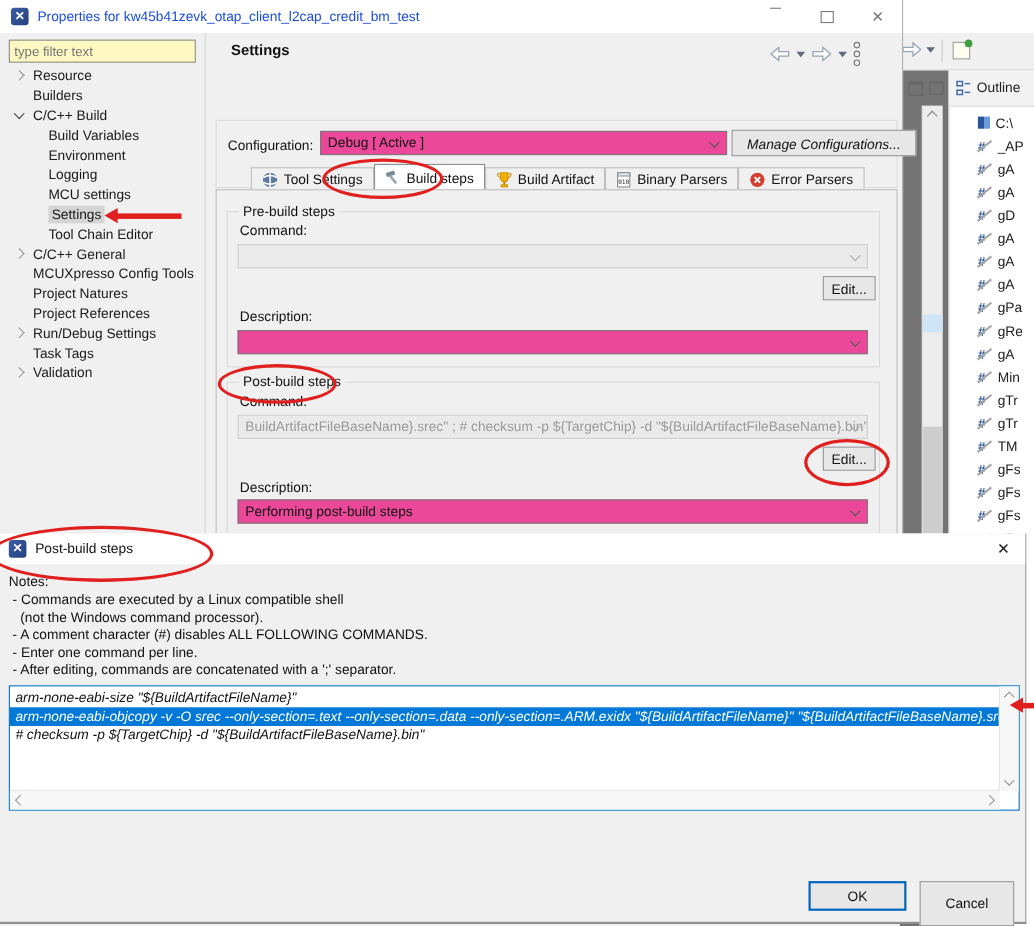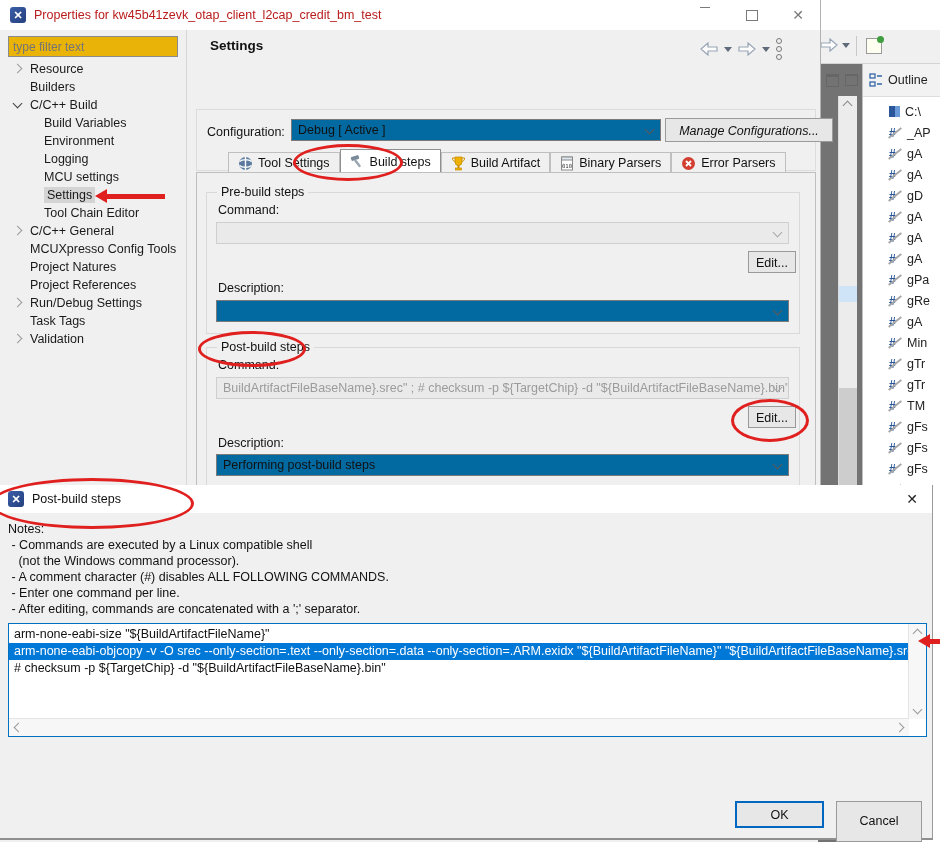--- a/index.html
+++ b/index.html
@@ -28,46 +28,46 @@
   .oi-label{font-size:12.5px;color:#222;}
   .ed-scroll{position:absolute;left:20px;top:96px;width:18px;height:746px;background:#ececec;border-left:1px solid #ddd;}
   .ed-scroll .up{position:absolute;left:5px;top:6px;width:6px;height:6px;border-left:1.4px solid #8a8a8a;border-top:1.4px solid #8a8a8a;transform:rotate(45deg);}
   .ed-bluemark{position:absolute;left:0;top:190px;width:18px;height:16px;background:#cfe4f7;}
   .ed-thumb{position:absolute;left:0;top:292px;width:18px;height:97px;background:#cdcdcd;}
 
   
   .props{position:absolute;left:0;top:0;width:820px;height:492px;background:#f0f0f0;border-right:1px solid #b2b2b2;z-index:1;}
   .pd-titlebar{position:absolute;left:0;top:0;width:100%;height:30px;background:#fff;}
   .app-icon{position:absolute;left:10px;top:7px;width:16px;height:16px;border-radius:3px;background:linear-gradient(135deg,#3b5ea8,#24407e);color:#fff;font-weight:bold;font-size:11px;text-align:center;line-height:16px;}
-  .pd-title{position:absolute;left:34px;top:0;height:32px;line-height:30px;color:#b91c1c;font-size:12.5px;white-space:nowrap;}
+  .pd-title{position:absolute;left:34px;top:0;height:32px;line-height:30px;color:#1d4ed8;font-size:12.5px;white-space:nowrap;}
   .winbtn{position:absolute;top:0;width:40px;height:30px;text-align:center;color:#7a7a7a;}
   .wb-min{left:685px;} .wb-min i{display:inline-block;width:10px;height:1px;background:#7a7a7a;vertical-align:middle;}
   .wb-max{left:732px;} .wb-max i{display:inline-block;width:10px;height:9px;border:1px solid #7a7a7a;margin-top:10px;}
   .wb-close{left:778px;font-size:14px;line-height:30px;}
 
-  .filter-input{position:absolute;left:8px;top:36px;width:160px;height:19px;border:1px solid #8a8a8a;background:#eab308;font-family:"Liberation Sans",sans-serif;font-size:12px;padding:0 4px;color:#444;}
+  .filter-input{position:absolute;left:8px;top:36px;width:160px;height:19px;border:1px solid #8a8a8a;background:#fef9c3;font-family:"Liberation Sans",sans-serif;font-size:12px;padding:0 4px;color:#444;}
   .v-sep{position:absolute;left:186px;top:30px;width:1px;height:462px;background:#d7d7d7;}
 
   .tree{position:absolute;left:0;top:60px;width:185px;}
   .tree-item{height:18px;line-height:18px;position:relative;padding-left:30px;white-space:nowrap;font-size:12.5px;color:#1a1a1a;}
   .tree-item.lvl1{padding-left:44px;}
   .expander{position:absolute;left:14px;top:5px;width:6px;height:6px;}
   .expander.closed{border-right:1.4px solid #9a9a9a;border-top:1.4px solid #9a9a9a;transform:rotate(45deg);}
   .expander.open{border-right:1.6px solid #404040;border-bottom:1.6px solid #404040;transform:rotate(45deg);top:4px;}
   .tree-label.selected{background:#d4d4d4;padding:1px 3px;}
 
   .pd-header{position:absolute;left:210px;top:38px;font-size:13.5px;font-weight:bold;color:#111;}
   .nav-icons{position:absolute;left:700px;top:38px;display:flex;align-items:center;gap:6px;}
   .caret-down{width:0;height:0;border-left:4px solid transparent;border-right:4px solid transparent;border-top:5px solid #5f6b7a;}
   .dots{display:flex;flex-direction:column;gap:2px;}
   .dots i{width:4px;height:4px;border:1px solid #777;border-radius:50%;}
 
   .config-group{position:absolute;left:196px;top:82px;width:618px;height:60px;border:1px solid #dcdcdc;margin-top:27px;}
   .cfg-label{position:absolute;left:10px;top:15px;font-size:12.5px;}
-  .combo{position:absolute;background:#0369a1;border:1px solid #7a7a7a;font-size:12.5px;line-height:20px;padding:0 22px 0 6px;white-space:nowrap;overflow:hidden;}
+  .combo{position:absolute;background:#ec4899;border:1px solid #7a7a7a;font-size:12.5px;line-height:20px;padding:0 22px 0 6px;white-space:nowrap;overflow:hidden;}
   .combo .chev{position:absolute;right:7px;top:6px;width:6px;height:6px;border-right:1.4px solid #5a5a5a;border-bottom:1.4px solid #5a5a5a;transform:rotate(45deg);}
   .combo.disabled{background:#eaeaea;border-color:#cfcfcf;color:#9b9b9b;}
   .combo.disabled .chev{border-color:#a8a8a8;}
   .cfg-combo{left:94px;top:9px;width:340px;height:20px;}
   .btn{background:#e7e7e7;border:1px solid #9a9a9a;font-family:"Liberation Sans",sans-serif;font-size:12.5px;color:#111;text-align:center;}
   .btn-manage{position:absolute;left:468px;top:8px;width:168px;height:24px;line-height:22px;font-style:italic;}
 
   .tabs{position:absolute;left:196px;top:150px;display:flex;align-items:flex-end;height:23px;margin-left:32px;}
   .tab{display:inline-flex;align-items:center;gap:5px;padding:0 9px;height:20px;border:1px solid #bfbfbf;border-bottom:none;background:#f0f0f0;font-size:12.5px;white-space:nowrap;}
   .tab.active{background:#fff;height:23px;border-color:#8f8f8f;}
@@ -81,21 +81,21 @@
   .flabel{position:absolute;font-size:12.5px;}
   .btn-edit{position:absolute;width:48px;height:22px;line-height:20px;}
 
   
   .steps{position:absolute;left:0;top:485px;width:932px;height:353px;background:#f0f0f0;border-right:1px solid #9a9a9a;border-bottom:2px solid #8f8f8f;z-index:2;}
   .sd-titlebar{position:absolute;left:0;top:0;width:100%;height:28px;background:#fff;}
   .sd-title{position:absolute;left:32px;top:0;height:28px;line-height:28px;font-size:12.5px;color:#111;}
   .sd-close{position:absolute;right:8px;top:0;height:28px;line-height:28px;font-size:14px;color:#222;padding:0 6px;}
   .notes{position:absolute;left:8px;top:36px;font-size:12.5px;line-height:16px;color:#111;}
   .note-line{white-space:pre;}
-  .editor{position:absolute;left:8px;top:138px;width:917px;height:112px;background:#fff;border:1px solid #0070c0;}
+  .editor{position:absolute;left:8px;top:138px;width:917px;height:112px;background:#fff;border:1px solid #0070c0;font-style:italic;}
   .cmd-lines{position:absolute;left:0;top:2px;right:17px;bottom:17px;overflow:hidden;}
   .cmd-line{height:17px;line-height:17px;font-size:12.5px;white-space:pre;padding-left:5px;overflow:hidden;}
   .cmd-line.sel{background:#0078d7;color:#fff;}
   .vscroll{position:absolute;right:0;top:0;width:17px;bottom:17px;background:#f7f7f7;border-left:1px solid #e4e4e4;}
   .vscroll .up,.vscroll .dn{position:absolute;left:5px;width:6px;height:6px;border-right:1.4px solid #9a9a9a;border-bottom:1.4px solid #9a9a9a;}
   .vscroll .up{top:6px;transform:rotate(-135deg);}
   .vscroll .dn{bottom:6px;transform:rotate(45deg);}
   .hscroll{position:absolute;left:0;bottom:0;right:17px;height:17px;background:#f7f7f7;border-top:1px solid #e4e4e4;}
   .hscroll .lt,.hscroll .rt{position:absolute;top:5px;width:6px;height:6px;border-right:1.4px solid #9a9a9a;border-bottom:1.4px solid #9a9a9a;}
   .hscroll .lt{left:6px;transform:rotate(135deg);}

